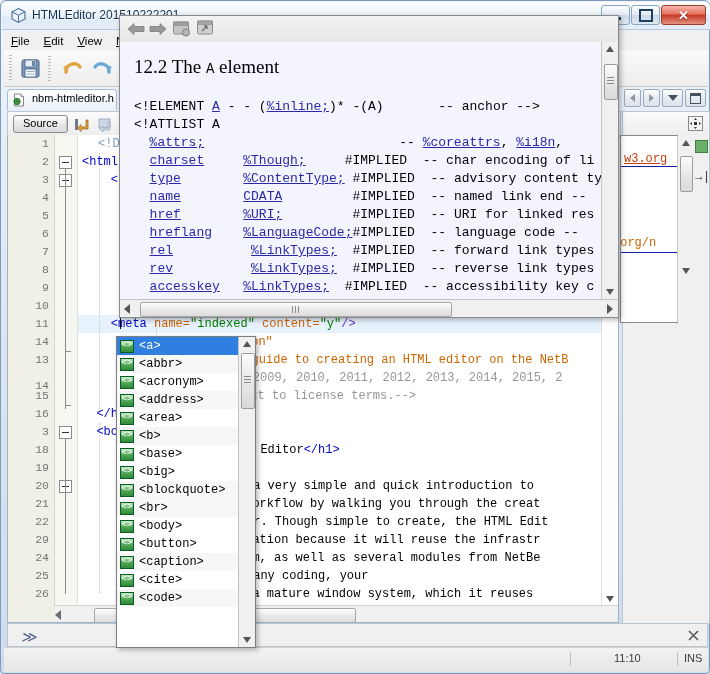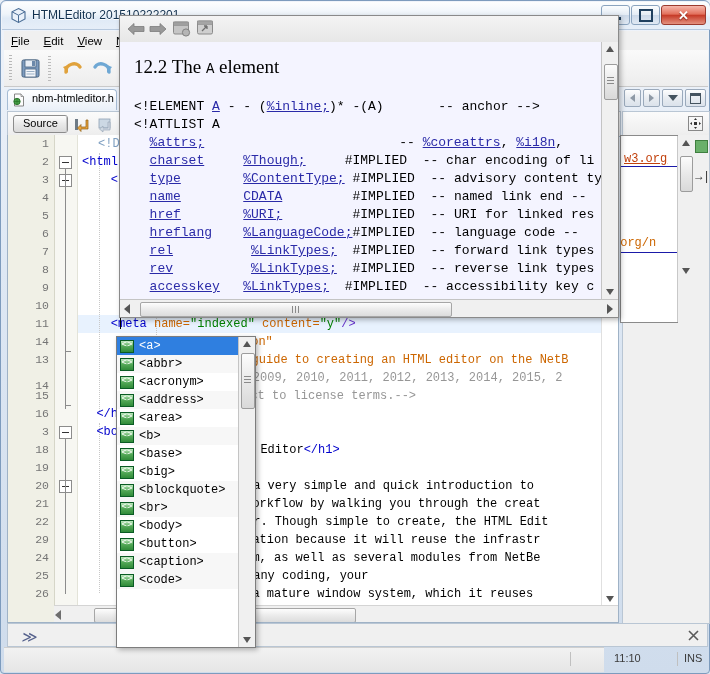--- a/index.html
+++ b/index.html
@@ -269,21 +269,21 @@
     border: 1px solid #b9c6d4;
     box-sizing: border-box;
   }
   .bb-prompt {
     position: absolute; left: 14px; top: 4px;
     font-family: "Liberation Serif", serif;
     font-size: 15px; color: #55618c; transform: skewX(-8deg);
   }
   .bb-right-ico { position: absolute; right: 8px; top: 6px; }
   .statusbar {
-    position: absolute; left: 3px; top: 646px; width: 600px; height: 24px;
+    position: absolute; left: 3px; top: 646px; width: 704px; height: 24px;
     background: linear-gradient(180deg,#f2f2f2 0%,#e6e6e6 100%);
     border-top: 1px solid #cfcfcf;
   }
   .sb-seg {
     position: absolute; top: 4px;
     font-size: 11px; color: #3b3b3b;
   }
   .sb-div {
     position: absolute; top: 4px; width: 1px; height: 14px; background: #c0c0c0;
   }
@@ -741,20 +741,24 @@
             <span>&lt;body&gt;</span>
           </div>
           <div class="comp-item">
             <span class="tag-ico"></span>
             <span>&lt;button&gt;</span>
           </div>
           <div class="comp-item alt">
             <span class="tag-ico"></span>
             <span>&lt;caption&gt;</span>
           </div>
+          <div class="comp-item">
+            <span class="tag-ico"></span>
+            <span>&lt;cite&gt;</span>
+          </div>
           <div class="comp-item alt">
             <span class="tag-ico"></span>
             <span>&lt;code&gt;</span>
           </div>
         </div>
       <div class="comp-vs">
         <div class="comp-v-up"></div>
         <div class="comp-v-thumb"></div>
         <div class="comp-v-dn"></div>
       </div>

